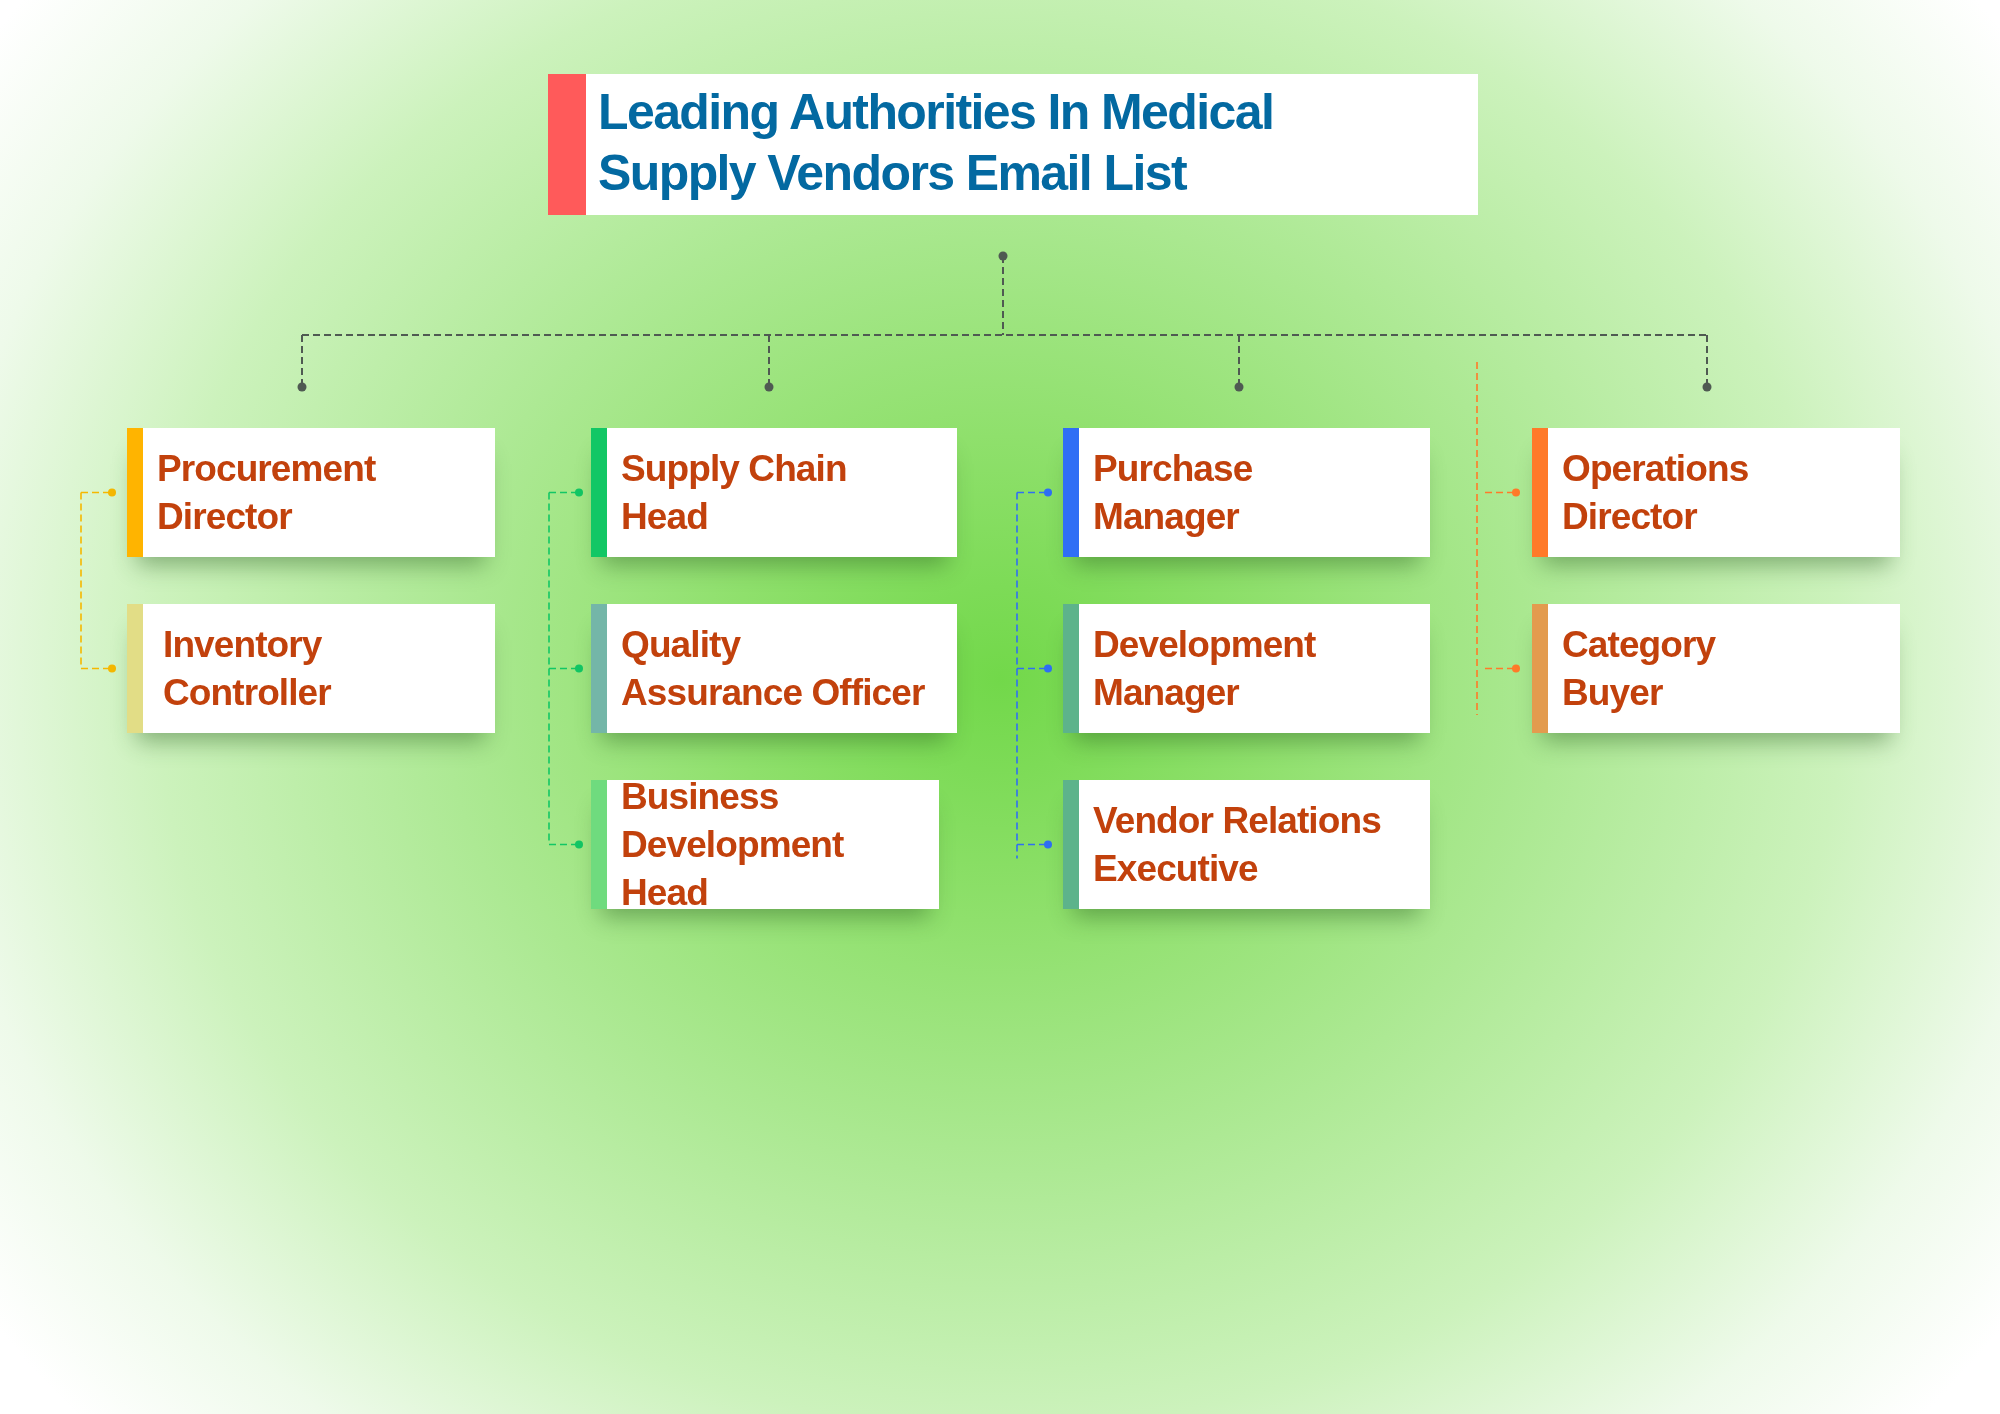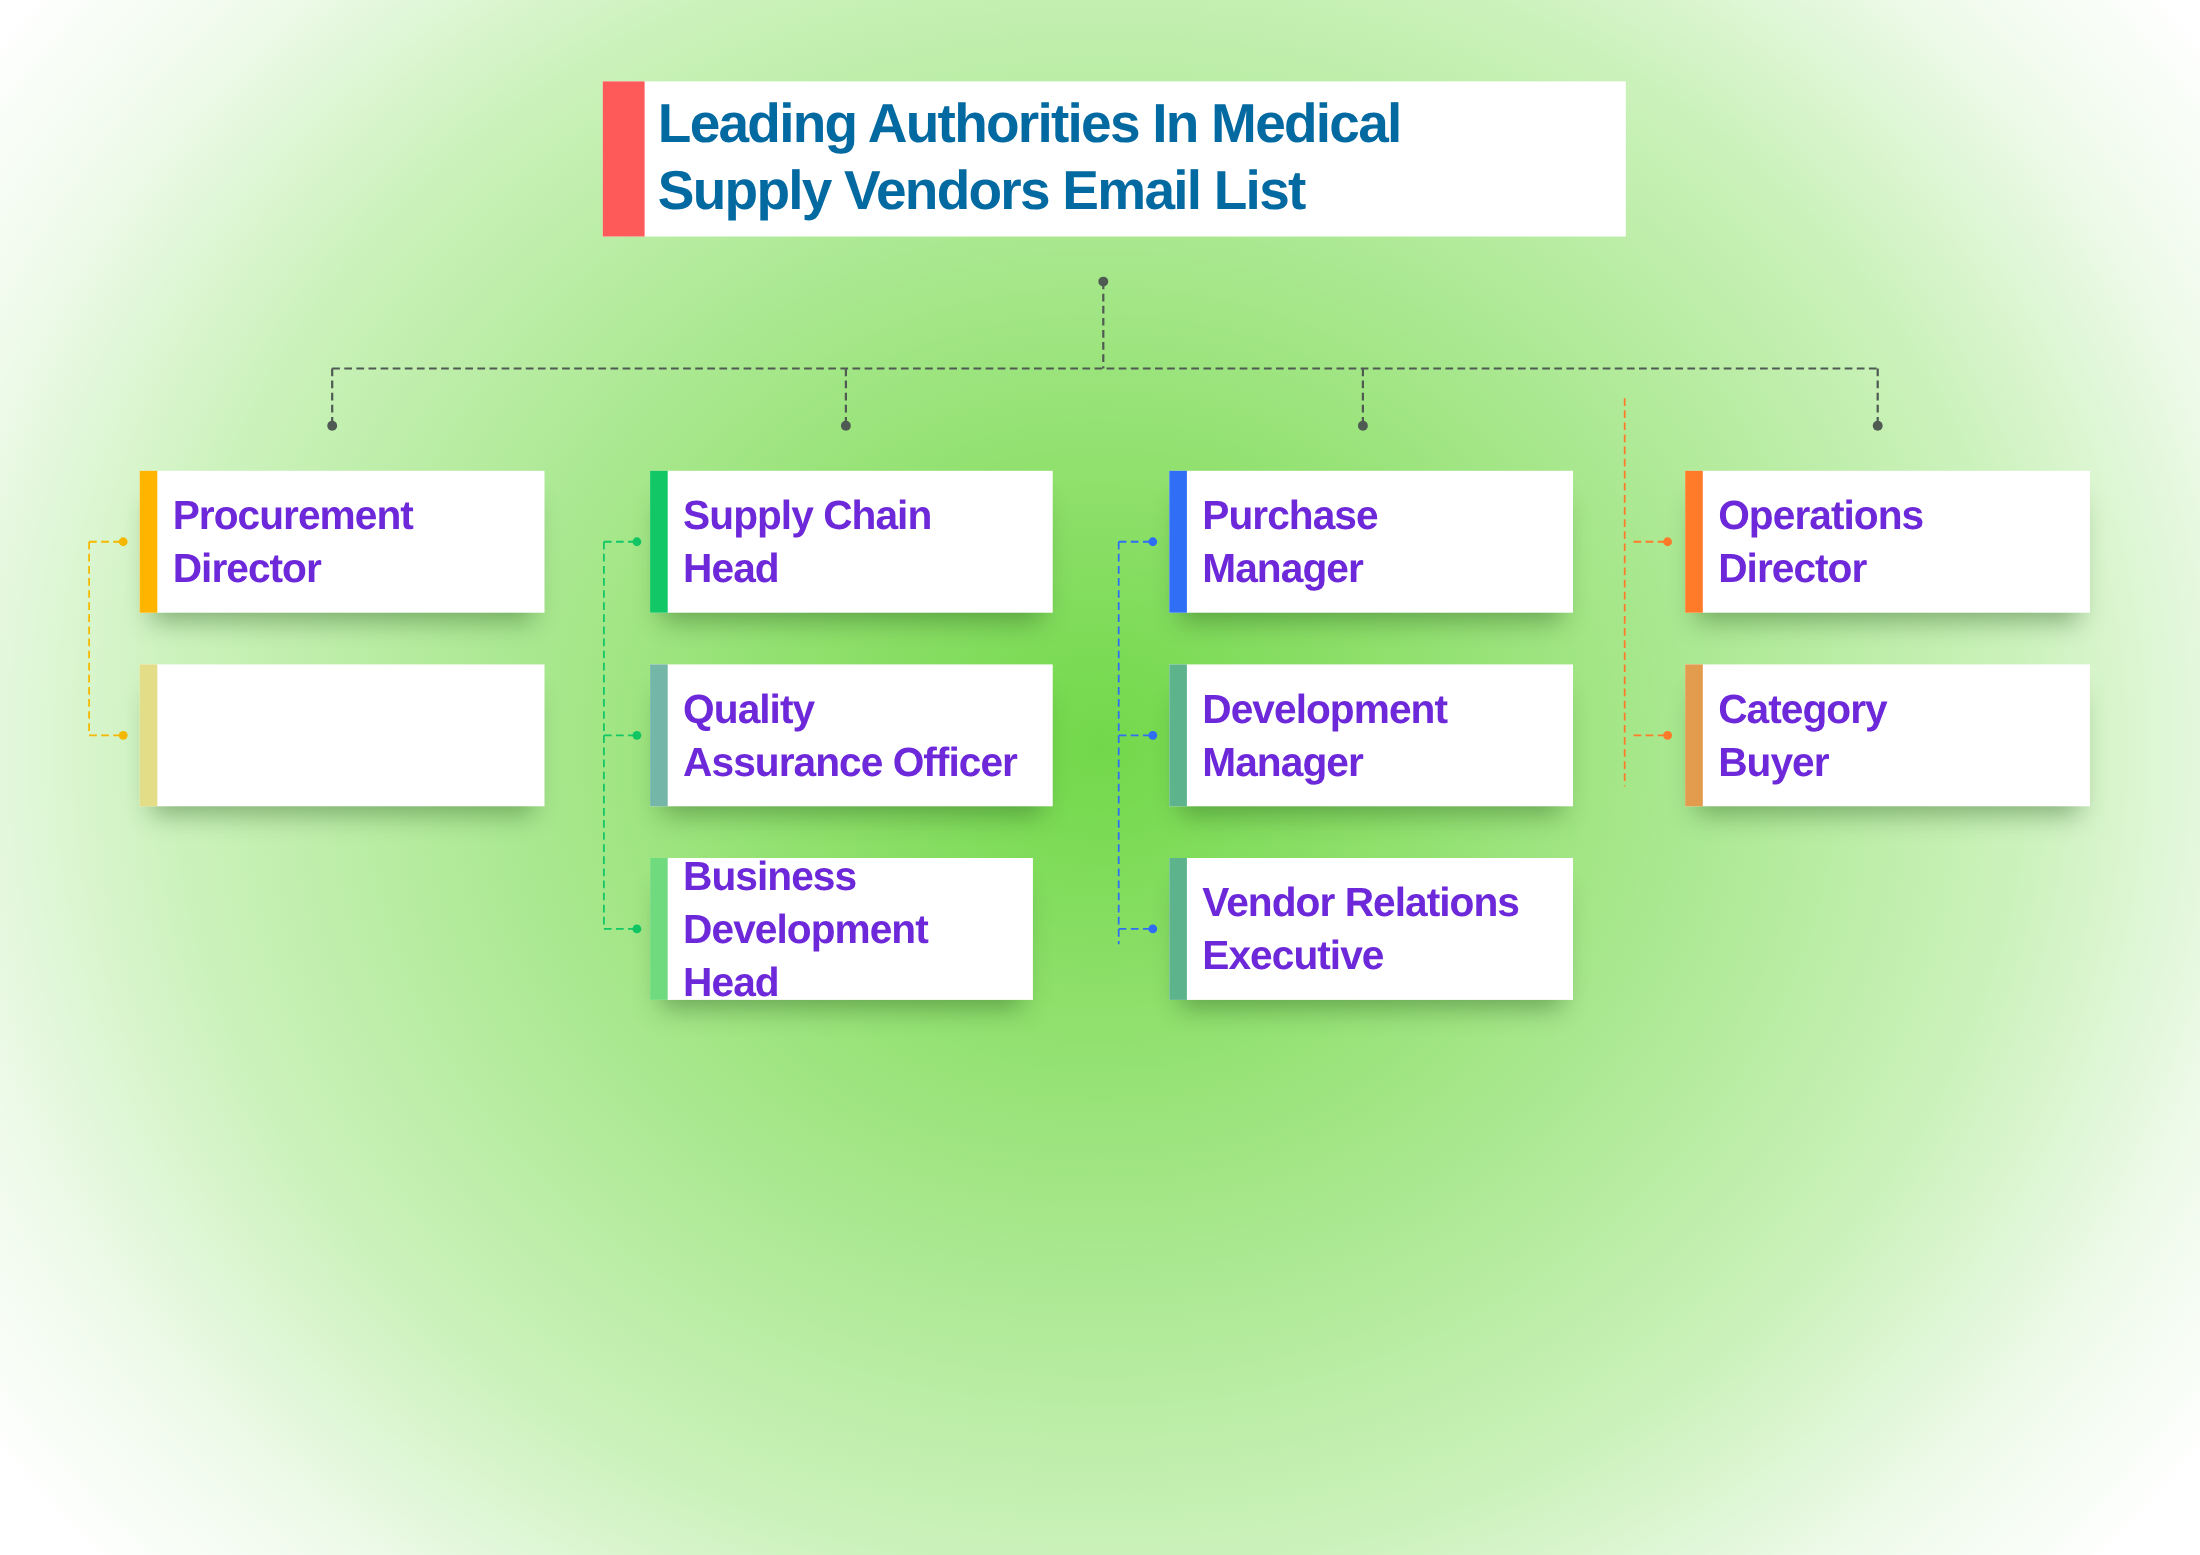--- a/index.html
+++ b/index.html
@@ -18,21 +18,21 @@
     font-weight: bold; font-size: 50px; line-height: 61px; color: #0369a1;
     letter-spacing: -1.6px;
   }
   .card {
     position: absolute; height: 129px; background: #ffffff;
     box-shadow: 0 18px 22px -10px rgba(40, 90, 30, 0.45);
   }
   .card-bar { position: absolute; left: 0; top: 0; width: 16px; height: 100%; }
   .card-text {
     position: absolute; left: 30px; right: 4px; top: 50%; transform: translateY(-50%);
-    font-weight: bold; font-size: 37px; line-height: 48px; color: #6d28d9;
+    font-weight: bold; font-size: 37px; line-height: 48px; color: #c2410c;
     letter-spacing: -0.9px; white-space: pre-line;
   }
   svg.connectors { position: absolute; left: 0; top: 0; width: 2000px; height: 1414px; pointer-events: none; }
 </style>
 </head>
 <body>
 
 <svg class="connectors" xmlns="http://www.w3.org/2000/svg">
   <g id="trunk">
       <circle cx="1003" cy="256" r="4.5" fill="#4f5a52"></circle>
@@ -83,20 +83,22 @@
 
 <div id="card-layer">
 
   <div class="card" style="left: 127px; top: 428px; width: 368px;">
     <div class="card-bar" style="background: rgb(255, 180, 0);"></div>
     <div class="card-text">Procurement
 Director</div>
   </div>
   <div class="card" style="left: 127px; top: 604px; width: 368px;">
     <div class="card-bar" style="background: rgb(226, 221, 134);"></div>
+    <div class="card-text" style="left: 36px;">Inventory
+Controller</div>
   </div>
 
   <div class="card" style="left: 591px; top: 428px; width: 366px;">
     <div class="card-bar" style="background: rgb(18, 199, 101);"></div>
     <div class="card-text">Supply Chain
 Head</div>
   </div>
   <div class="card" style="left: 591px; top: 604px; width: 366px;">
     <div class="card-bar" style="background: rgb(116, 182, 168);"></div>
     <div class="card-text">Quality

